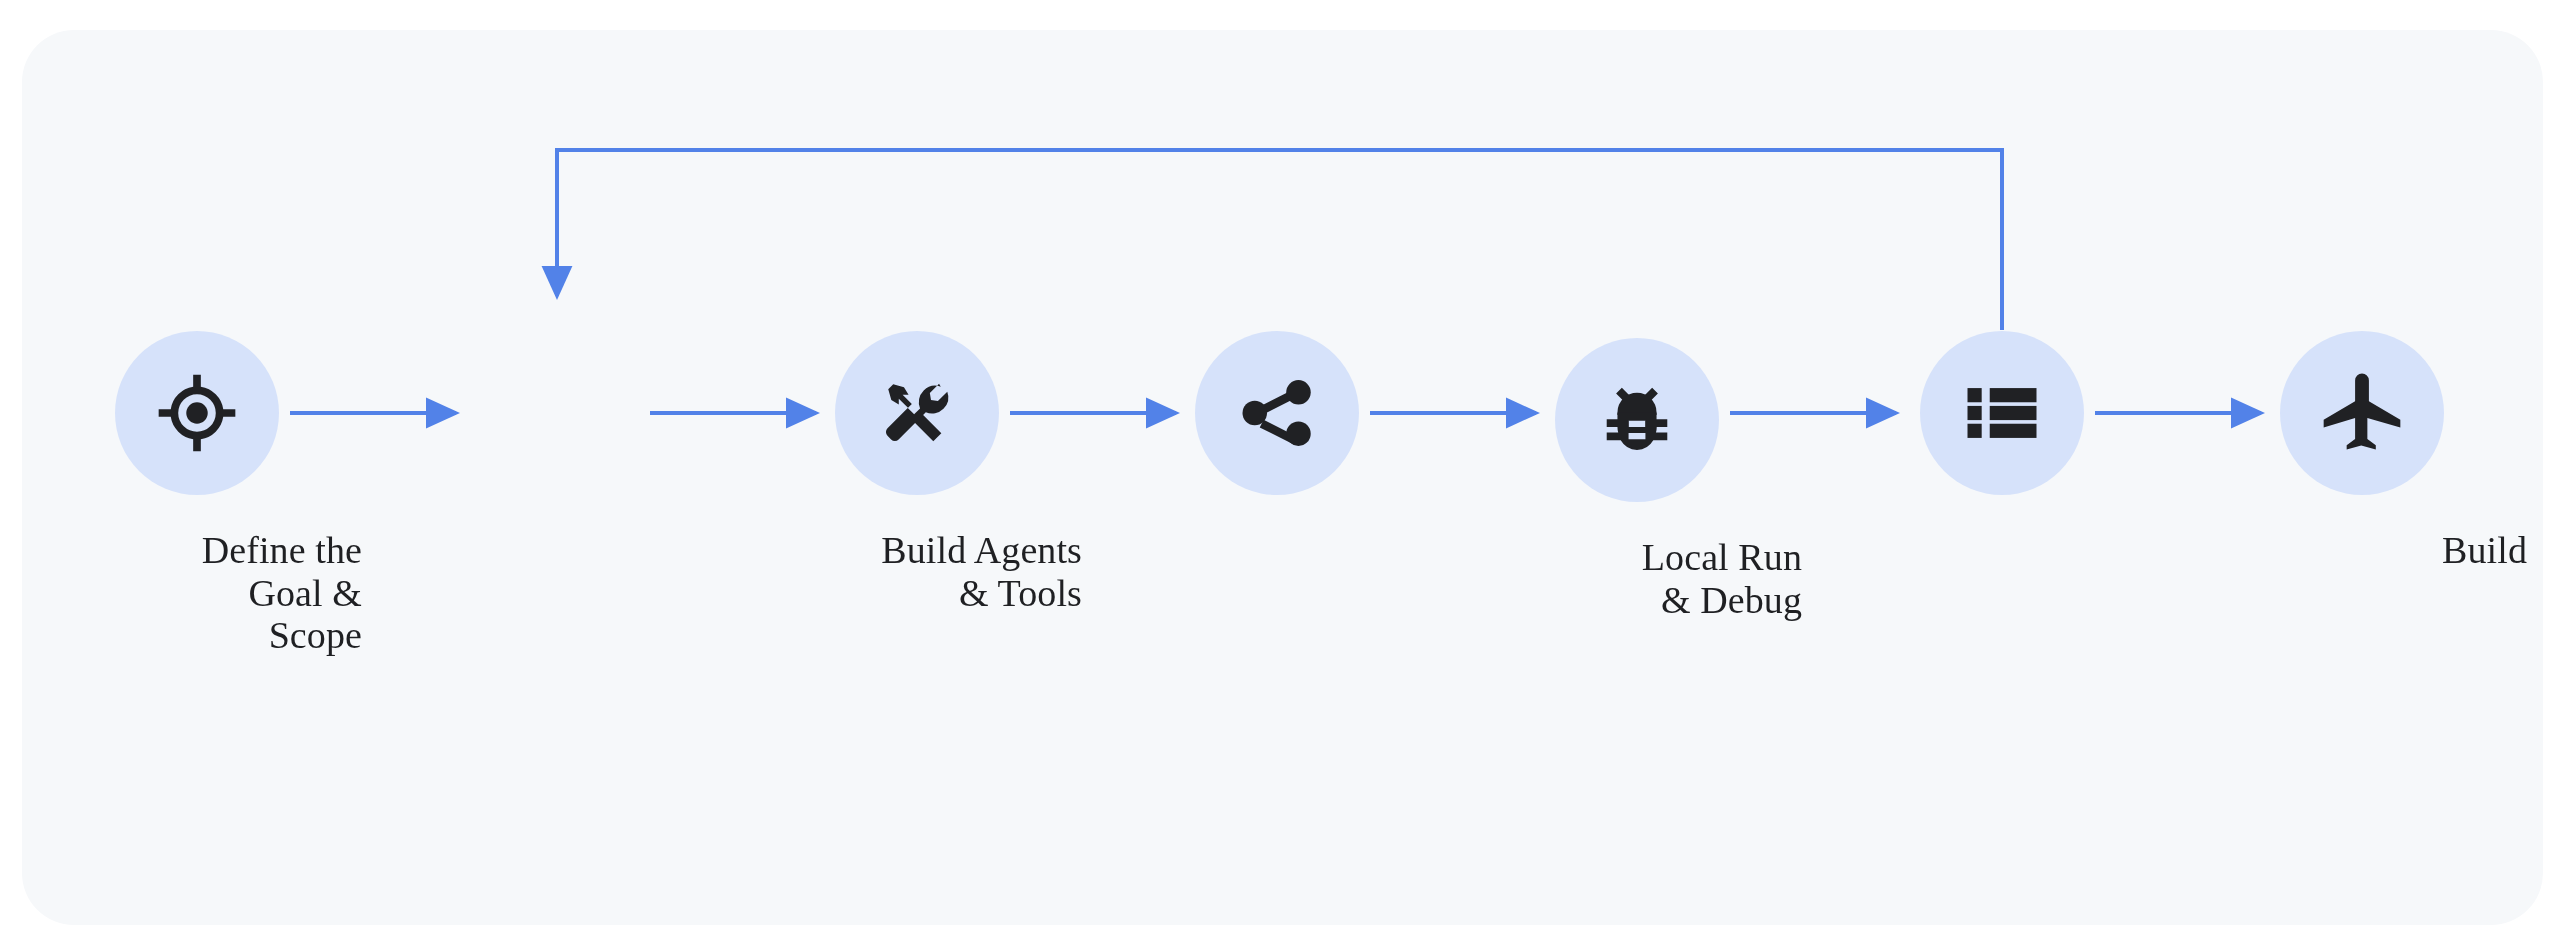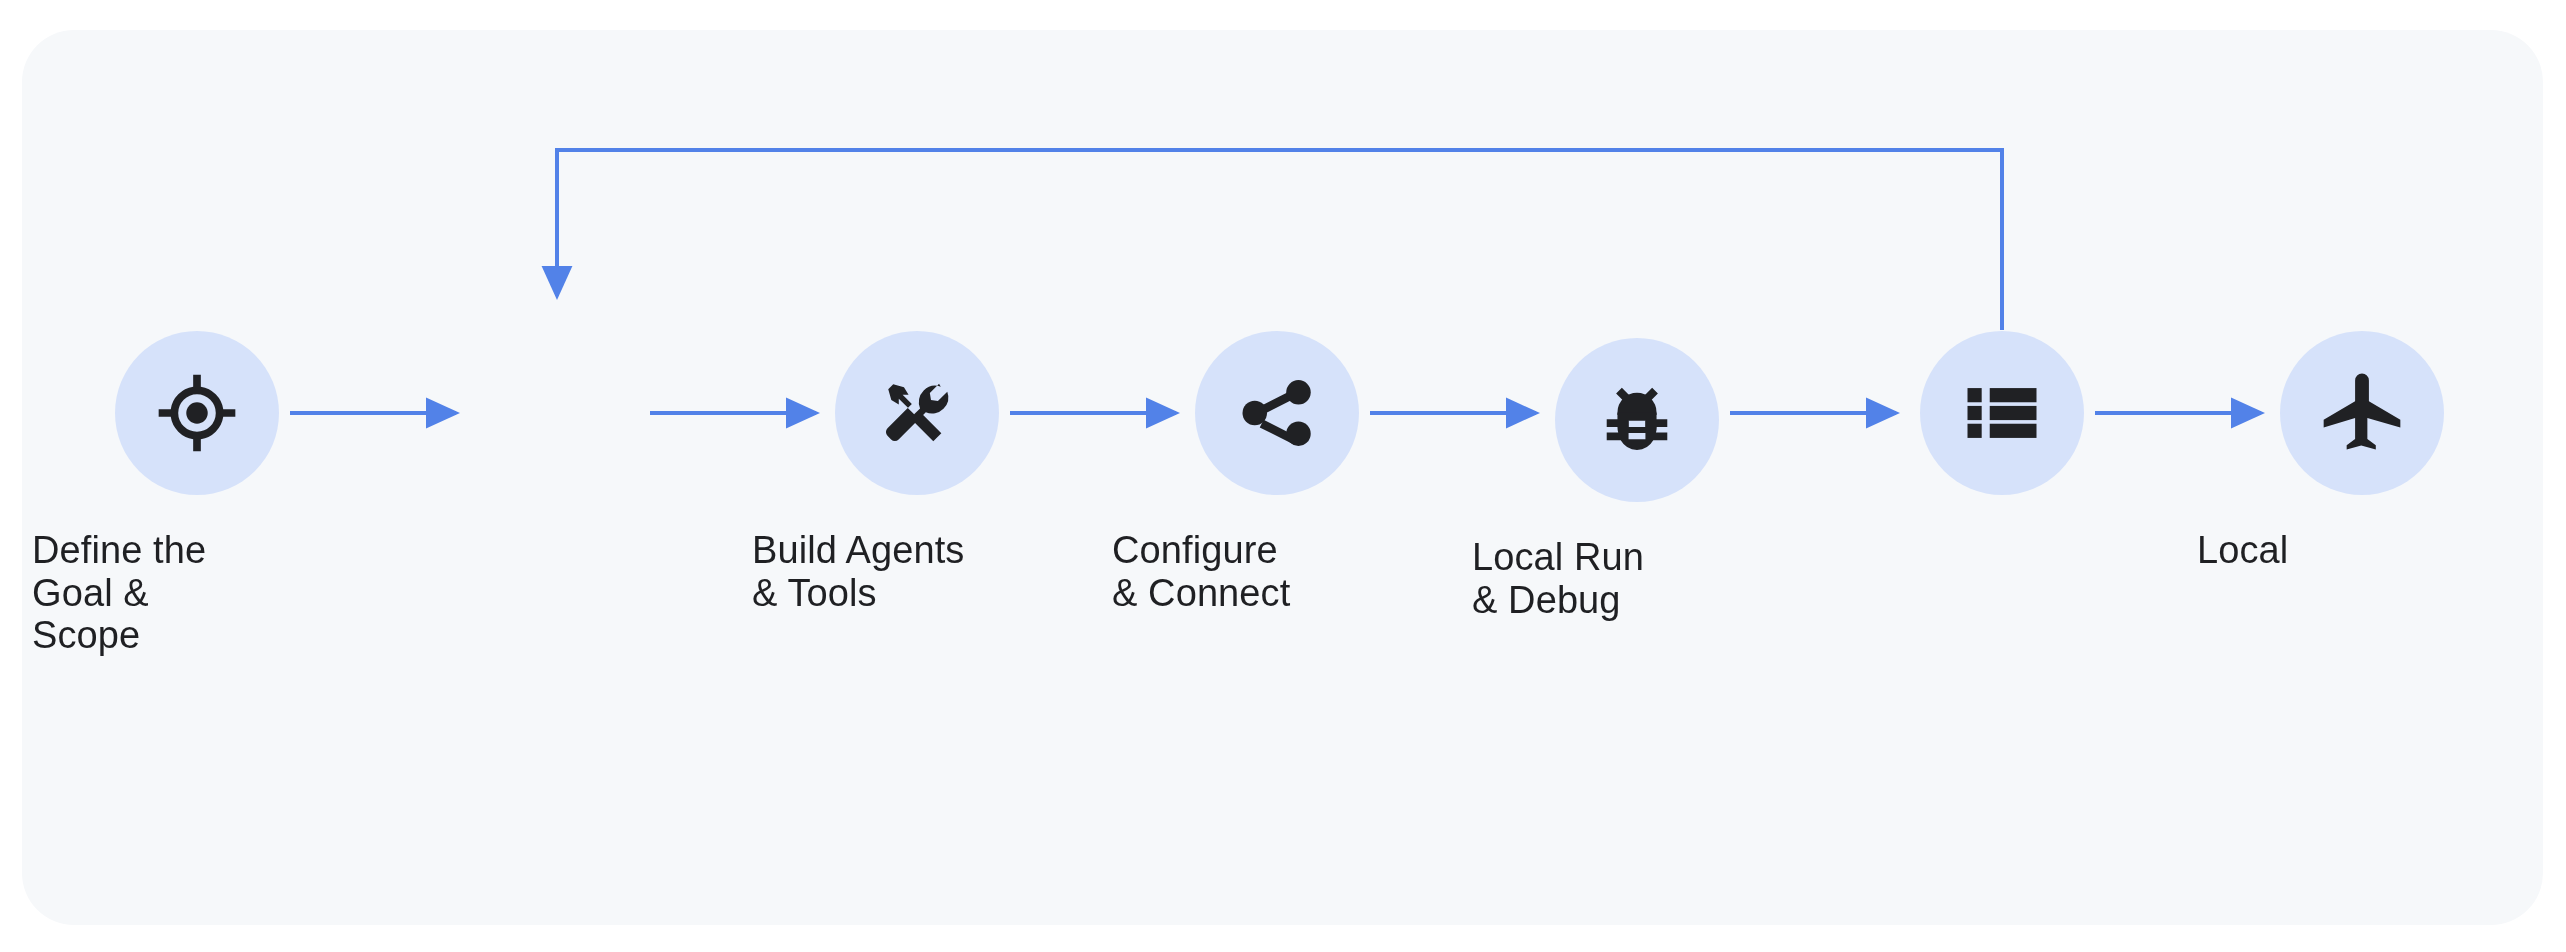--- a/index.html
+++ b/index.html
@@ -36,21 +36,22 @@
     left: 0;
     top: 0;
     width: 2566px;
     height: 952px;
     overflow: visible;
   }
 
   .node {
     position: absolute;
     width: 330px;
-    text-align: left;
+    text-align: right;
+    font-family: Liberation Serif, serif;
   }
 
   .node-circle {
     position: relative;
     width: 164px;
     height: 164px;
     margin: 0 auto;
     border-radius: 50%;
     background: #d6e2fa;
     display: flex;
@@ -141,22 +142,20 @@
     <div class="node-circle">
       <span class="node-icon">
         <svg viewBox="0 0 48 48" xmlns="http://www.w3.org/2000/svg">
           <path d="M15 20.6l18-9.1 2 4-18 9.1zM17 27.5l18 9.1-2 4-18-9.1z"></path>
           <circle cx="12.4" cy="24" r="6.4"></circle>
           <circle cx="35.2" cy="13.2" r="6.4"></circle>
           <circle cx="35.2" cy="34.8" r="6.4"></circle>
         </svg>
       </span>
     </div>
-    <div class="node-label">Configure
-&amp; Connect</div>
   </div>
 
   <div class="node" style="left:1472px; top:338px;">
     <div class="node-circle">
       <span class="node-icon">
         <svg viewBox="0 0 48 48" xmlns="http://www.w3.org/2000/svg">
           <path d="M16.1 7.2l-3 3 4.4 4.4 3-3zM31.9 7.2l-4.4 4.4 3 3 4.4-4.4z"></path>
           <path d="M24 9.8a10.2 10.2 0 0 0-10.2 10.2v1.4h20.4V20A10.2 10.2 0 0 0 24 9.8z"></path>
           <path d="M13.8 24.4v3.2h5.8v-3.2zm14.6 0v3.2h5.8v-3.2z"></path>
           <path d="M13.8 20.2v3.4H8.2v4h5.6a10.6 10.6 0 0 0 .4 2.9H8.2v4h7.3A10.3 10.3 0 0 0 24 39.6a10.3 10.3 0 0 0 8.5-5.1h7.3v-4h-5.9a10.6 10.6 0 0 0 .4-2.9h5.5v-4h-5.6v-3.4H13.8zm5.8 4.2h8.8v3.2h-8.8zm0 6.4h8.8v3.2h-8.8z"></path>
@@ -183,16 +182,16 @@
   </div>
 
   <div class="node" style="left:2197px; top:331px;">
     <div class="node-circle">
       <span class="node-icon">
         <svg viewBox="0 0 48 48" xmlns="http://www.w3.org/2000/svg">
           <path d="M44 31.6v-4.1L27.6 17.9V7a3.6 3.6 0 0 0-7.2 0v10.9L4 27.5v4.1l16.4-5v10.9l-4.4 3.3V43l7.6-2.1 7.6 2.1v-2.2l-4.4-3.3V26.6z"></path>
         </svg>
       </span>
     </div>
-    <div class="node-label">Local</div>
+    <div class="node-label">Build</div>
   </div>
 
 </div>
 
 </body></html>

